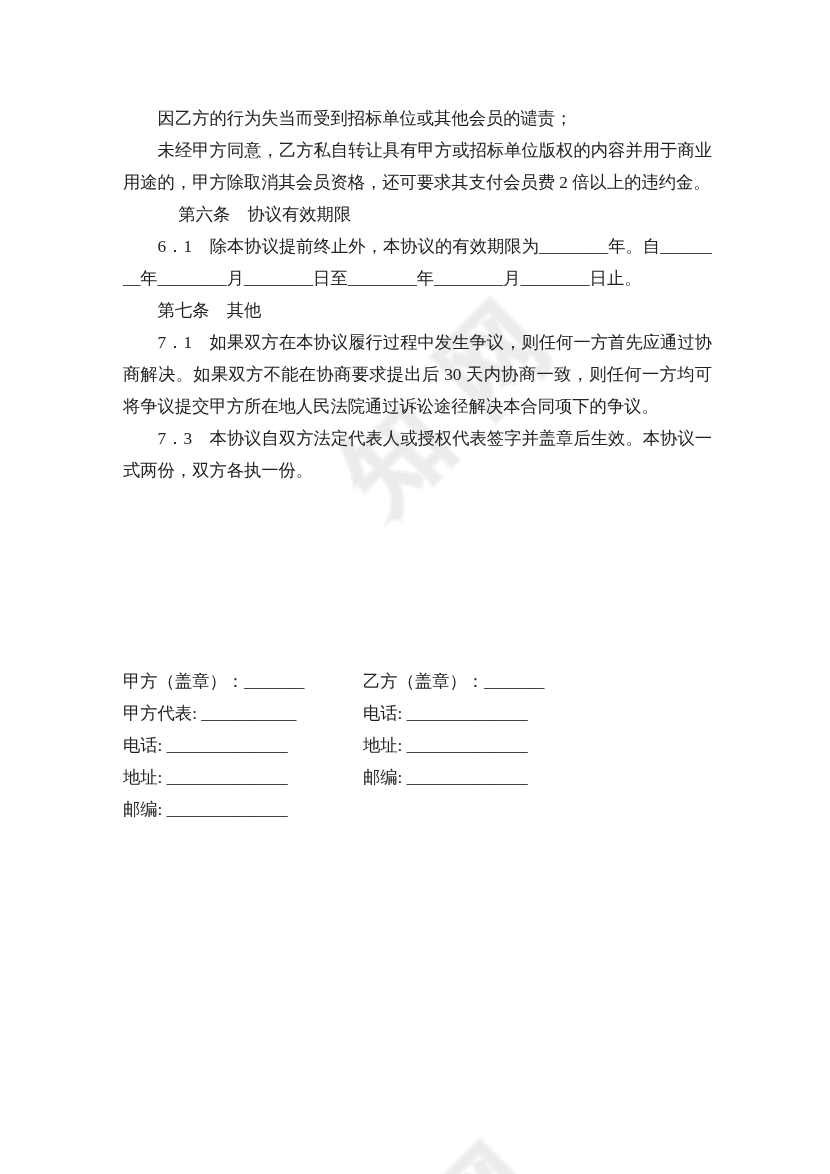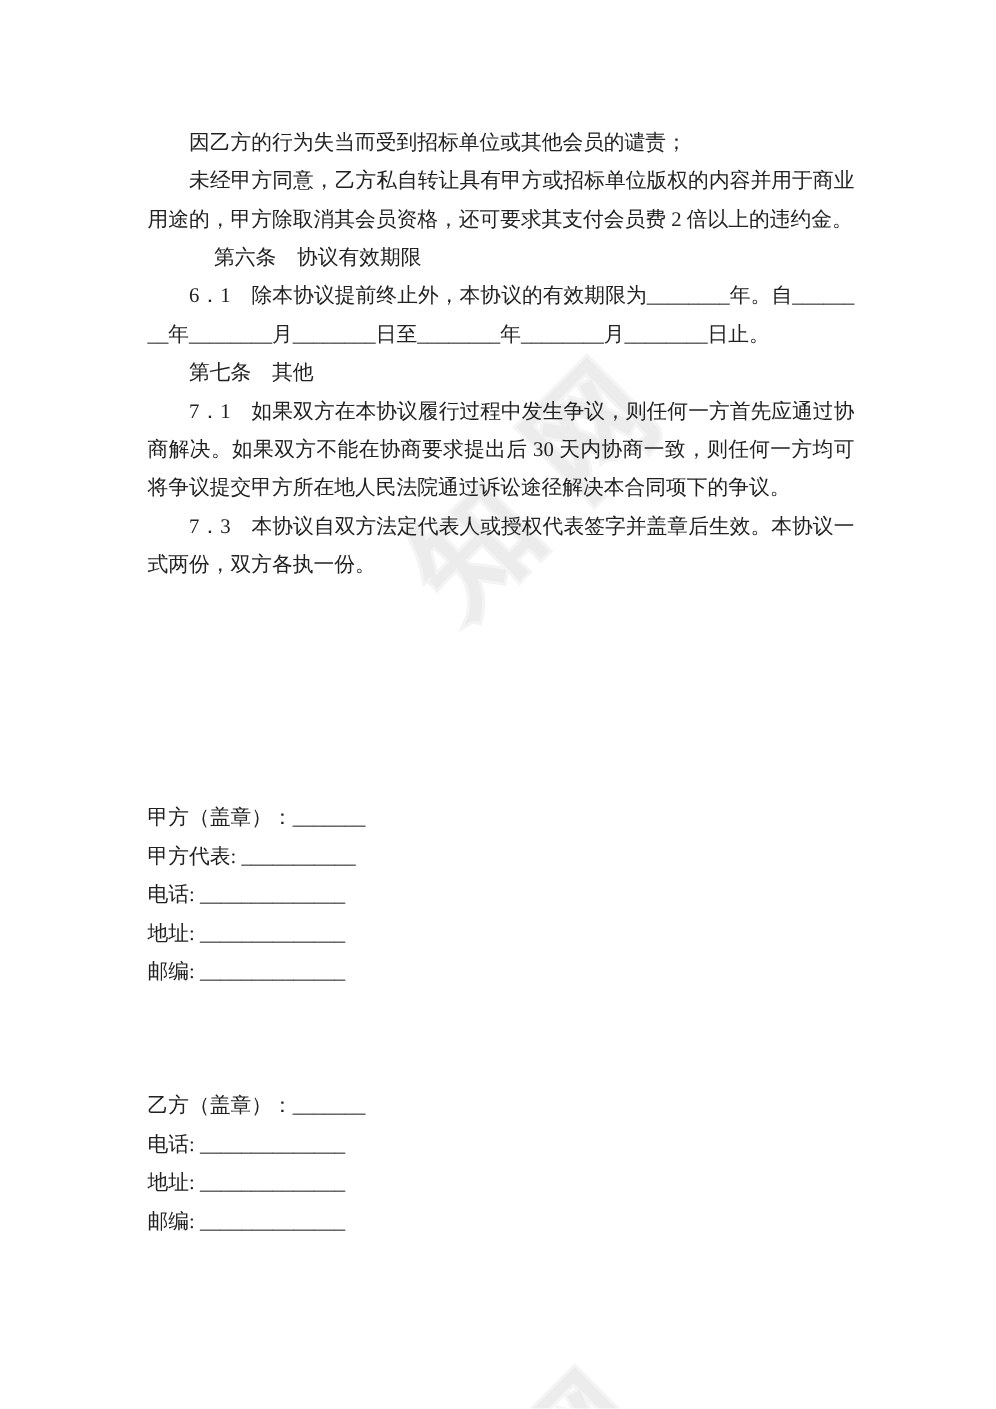--- a/index.html
+++ b/index.html
@@ -54,21 +54,20 @@
 
   .sig {
     position: absolute;
     z-index: 1;
     left: 123px;
     top: 666px;
     width: 589px;
     display: flex;
     font-size: 17.3px;
     line-height: 32px;
-    flex-direction: column;
   }
   .sig-col { display: block; }
   .sig-col-a { width: 240px; flex: 0 0 240px; }
   .sig-col-b { flex: 1 1 auto; }
   .sig-col div { white-space: nowrap; }
 </style>
 </head>
 <body>
 
 <div class="page">

